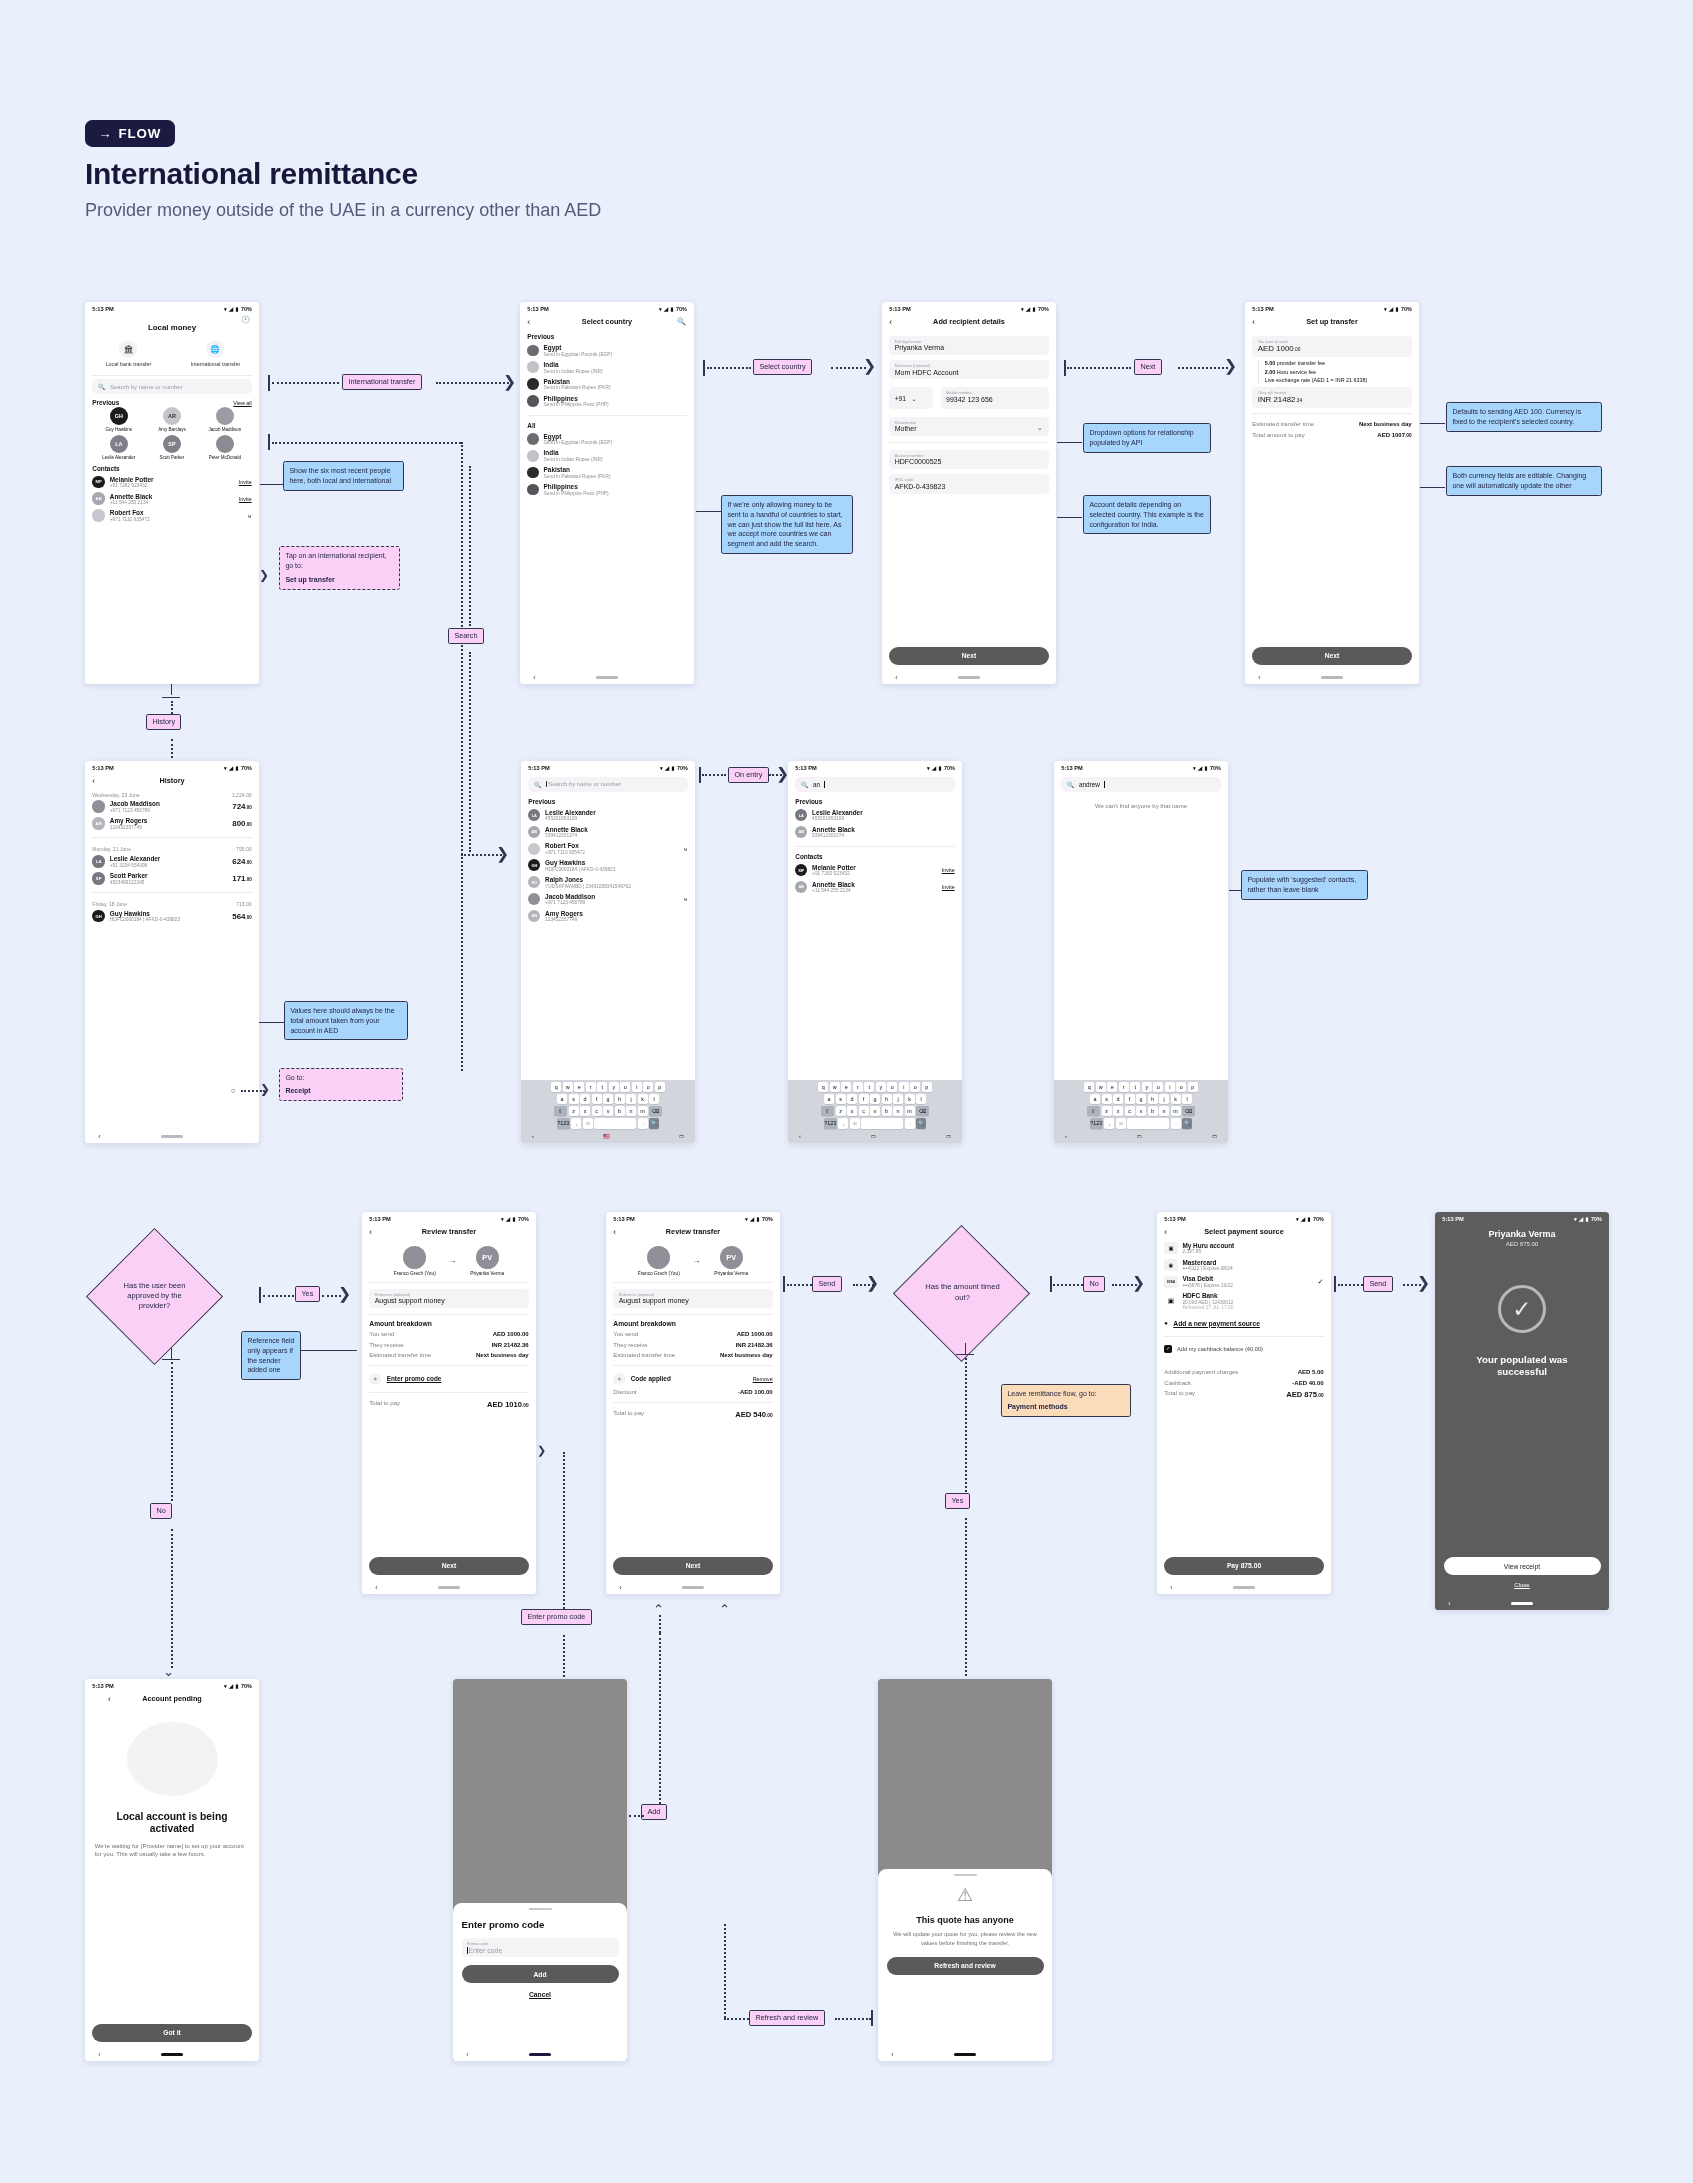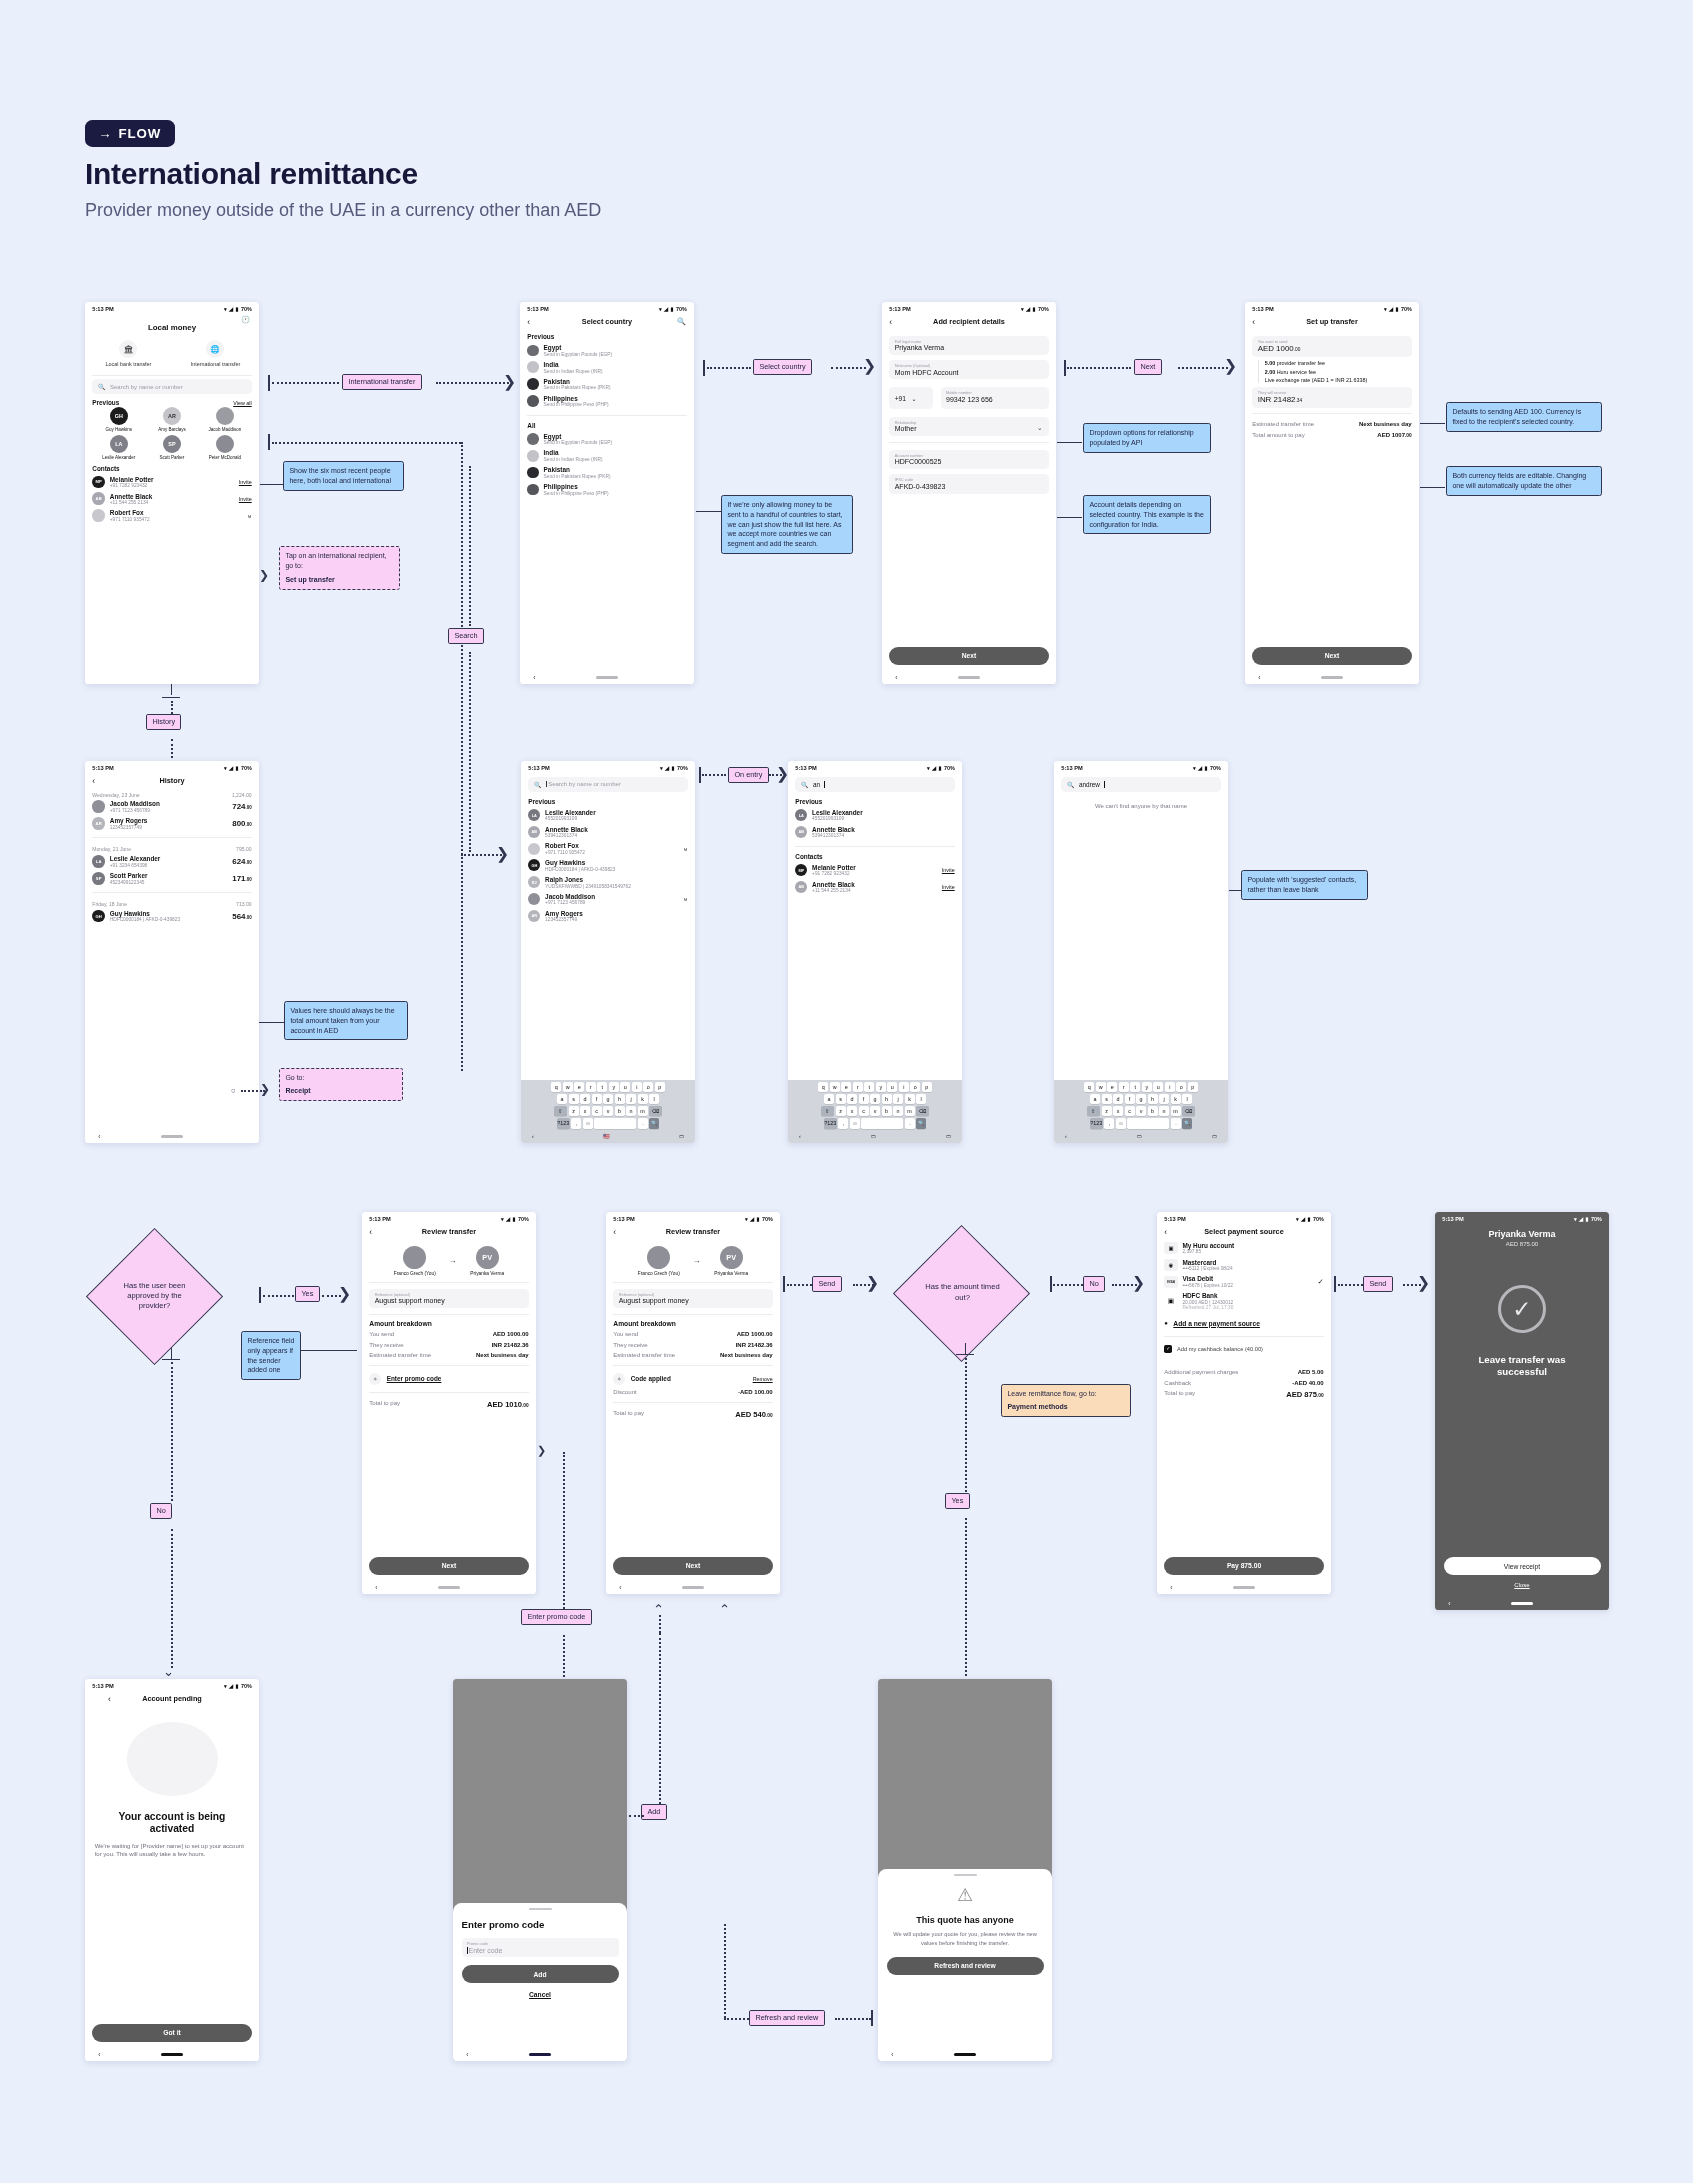--- a/index.html
+++ b/index.html
@@ -1112,21 +1112,21 @@
       <span class="right">
           <span>▾</span>
           <span>◢</span>
           <span>▮</span>
           <span>70%</span>
         </span>
     </div>
     <div style="text-align:center;font-size:9px;font-weight:bold;margin-top:4.8px;">Priyanka Verma</div>
     <div style="text-align:center;font-size:6px;color:#e2e2e6;margin-top:2.4px;">AED 875.00</div>
     <div style="width:48px;height:48px;border-radius:50%;border:3px solid #b8b8bc;margin:38px auto 0 auto;display:flex;align-items:center;justify-content:center;font-size:23px;color:#e8e8ec;">✓</div>
-    <div style="text-align:center;font-size:9.7px;font-weight:bold;margin-top:20.6px;padding:0 24px;line-height:1.25;">Leave transfer was successful</div>
+    <div style="text-align:center;font-size:9.7px;font-weight:bold;margin-top:20.6px;padding:0 24px;line-height:1.25;">Your populated was successful</div>
     <div style="position:absolute;left:8.5px;right:8.5px;bottom:35px;background:#fff;color:#222;border-radius:13.3px;text-align:center;padding:5.4px 0;font-size:6.7px;">View receipt</div>
     <div style="position:absolute;left:0;right:0;bottom:22px;text-align:center;font-size:6px;text-decoration:underline;color:#fff;">Close</div>
     <div class="bottombar">
         <span class="bk" style="color:#fff;">‹</span>
         <span class="pill" style="background:#fff;"></span>
       </div>
   </div>
 
   <div class="phone" style="left:85px;top:1679px;width:174px;height:382px;">
     <div class="statusbar">
@@ -1136,21 +1136,21 @@
           <span>◢</span>
           <span>▮</span>
           <span>70%</span>
         </span>
     </div>
     <div class="navbar">
         <span class="back" style="left:23px;">‹</span>
         <span>Account pending</span>
       </div>
     <div style="width:91px;height:74px;border-radius:50%;background:#f3f3f5;margin:15.7px auto 0 auto;"></div>
-    <div style="text-align:center;font-size:10.3px;font-weight:bold;margin-top:14.5px;padding:0 14.5px;line-height:1.2;">Your account is being activated</div>
+    <div style="text-align:center;font-size:10.3px;font-weight:bold;margin-top:14.5px;padding:0 14.5px;line-height:1.2;">Local account is being activated</div>
     <div style="font-size:6px;color:#6e6e7a;margin-top:6px;padding:0 9.7px;line-height:1.45;">We're waiting for [Provider name] to set up your account for you. This will usually take a few hours.</div>
     <div class="cta">Got it</div>
     <div class="bottombar">
         <span class="bk">‹</span>
         <span class="pill" style="background:#111;"></span>
       </div>
   </div>
 
   <div class="phone" style="left:453px;top:1679px;width:174px;height:382px;background:#8b8b8b;">
     <div style="position:absolute;left:0;right:0;bottom:0;background:#fff;border-radius:8.5px 8.5px 0 0;height:158px;">

